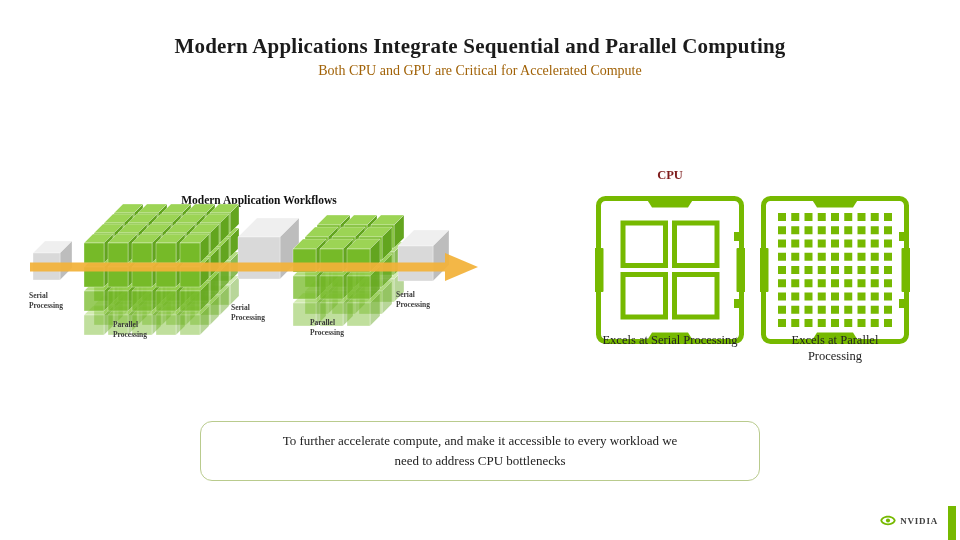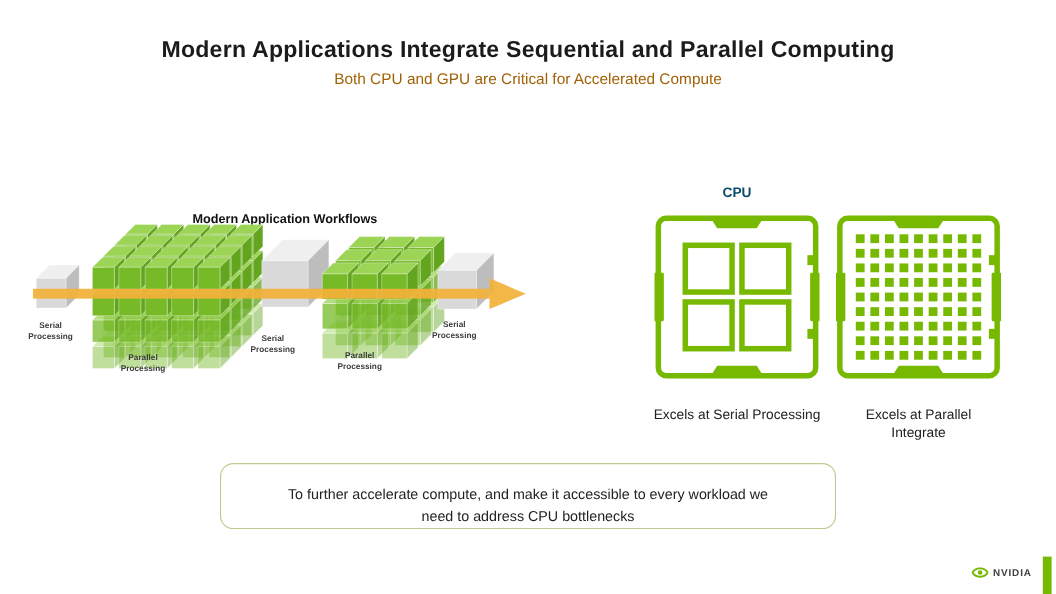--- a/index.html
+++ b/index.html
@@ -1,32 +1,32 @@
 <!DOCTYPE html>
 <html><head>
 <meta charset="utf-8">
 <style>
   html,body{margin:0;padding:0;background:#fff;}
   .slide{position:relative;width:960px;height:540px;background:#fff;overflow:hidden;
-         font-family:Liberation Sans, sans-serif;color:#1b1b1b;}
+         font-family:Liberation Serif, serif;color:#1b1b1b;}
   .abs{position:absolute;}
   .center-text{text-align:center;}
   .slide-title{top:34px;left:0;width:960px;font-size:21px;font-weight:700;letter-spacing:.2px;}
   .slide-subtitle{top:63px;left:0;width:960px;font-size:14px;font-weight:400;}
   .wf-title{top:170px;left:99px;width:320px;font-size:11.5px;font-weight:700;color:#111;margin-top:24px;}
   .wf-label{position:absolute;transform:translateX(-50%);font-size:7.5px;line-height:1.35;
-            font-weight:600;color:#3b3b3b;white-space:pre-line;text-align:center;}
-  .proc-name{top:168px;width:150px;font-size:12.5px;font-weight:700;color:#0c4a6e;}
-  .proc-caption{top:370px;width:190px;font-size:12.5px;color:#222;white-space:pre-line;line-height:1.25;}
+            font-weight:600;color:#3b3b3b;white-space:pre-line;}
+  .proc-name{top:168px;width:150px;font-size:12.5px;font-weight:700;color:#7f1d1d;}
+  .proc-caption{top:333px;width:190px;font-size:12.5px;color:#222;white-space:pre-line;line-height:1.25;}
   .cpu-name{left:595px;} .gpu-name{left:760px;}
   .cpu-cap{left:575px;} .gpu-cap{left:740px;}
   .chip{top:195px;width:150px;height:150px;}
   .cpu-chip{left:595px;} .gpu-chip{left:760px;}
   .callout{top:421px;left:200px;width:558px;height:58px;border:1.5px solid #B9CB8D;
-           border-radius:12px;display:flex;align-items:flex-end;justify-content:center;}
+           border-radius:12px;display:flex;align-items:center;justify-content:center;}
   .callout-text{font-size:13px;color:#222;white-space:pre-line;text-align:center;line-height:1.55;}
   .footer-logo{position:absolute;right:22px;bottom:14px;display:flex;align-items:center;gap:4px;}
   .brand-text{font-size:9px;font-weight:700;letter-spacing:.8px;color:#404040;}
   .side-bar{position:absolute;right:4px;bottom:0;width:8px;height:34px;}
   svg{display:block;}
 </style>
 </head>
 <body>
 
 <div class="slide">
@@ -703,21 +703,21 @@
       <rect x="31.25" y="124" width="8" height="8" fill="#76B900"></rect>
       <rect x="44.5" y="124" width="8" height="8" fill="#76B900"></rect>
       <rect x="57.75" y="124" width="8" height="8" fill="#76B900"></rect>
       <rect x="71" y="124" width="8" height="8" fill="#76B900"></rect>
       <rect x="84.25" y="124" width="8" height="8" fill="#76B900"></rect>
       <rect x="97.5" y="124" width="8" height="8" fill="#76B900"></rect>
       <rect x="110.75" y="124" width="8" height="8" fill="#76B900"></rect>
       <rect x="124" y="124" width="8" height="8" fill="#76B900"></rect>
     </svg>
   <div class="abs center-text proc-caption gpu-cap">Excels at Parallel
-Integrate</div>
+Processing</div>
 
   <div class="abs callout" id="callout-box" style="border-color: rgb(185, 203, 141);">
     <div class="callout-text">To further accelerate compute, and make it accessible to every workload we
 need to address CPU bottlenecks</div>
   </div>
 
   <div class="footer-logo">
     <svg width="16" height="11" viewBox="0 0 24 16">
       <path id="eye-path" d="M12 1 C5.5 1 1.2 4.8 0.5 8 C1.2 11.2 5.5 15 12 15 C18.5 15 22.8 11.2 23.5 8 C22.8 4.8 18.5 1 12 1 Z M12 3.6 C16.2 3.6 19.6 5.4 20.7 8 C19.6 10.6 16.2 12.4 12 12.4 C7.8 12.4 4.4 10.6 3.3 8 C4.4 5.4 7.8 3.6 12 3.6 Z" fill="#76B900"></path>
       <circle id="eye-dot" cx="12" cy="8" r="3.1" fill="#76B900"></circle>

